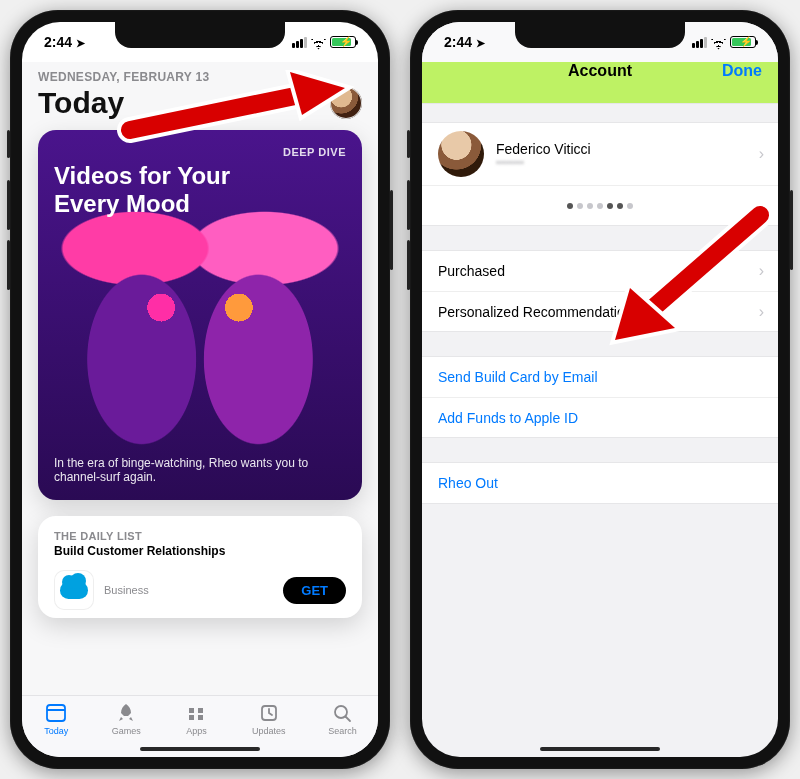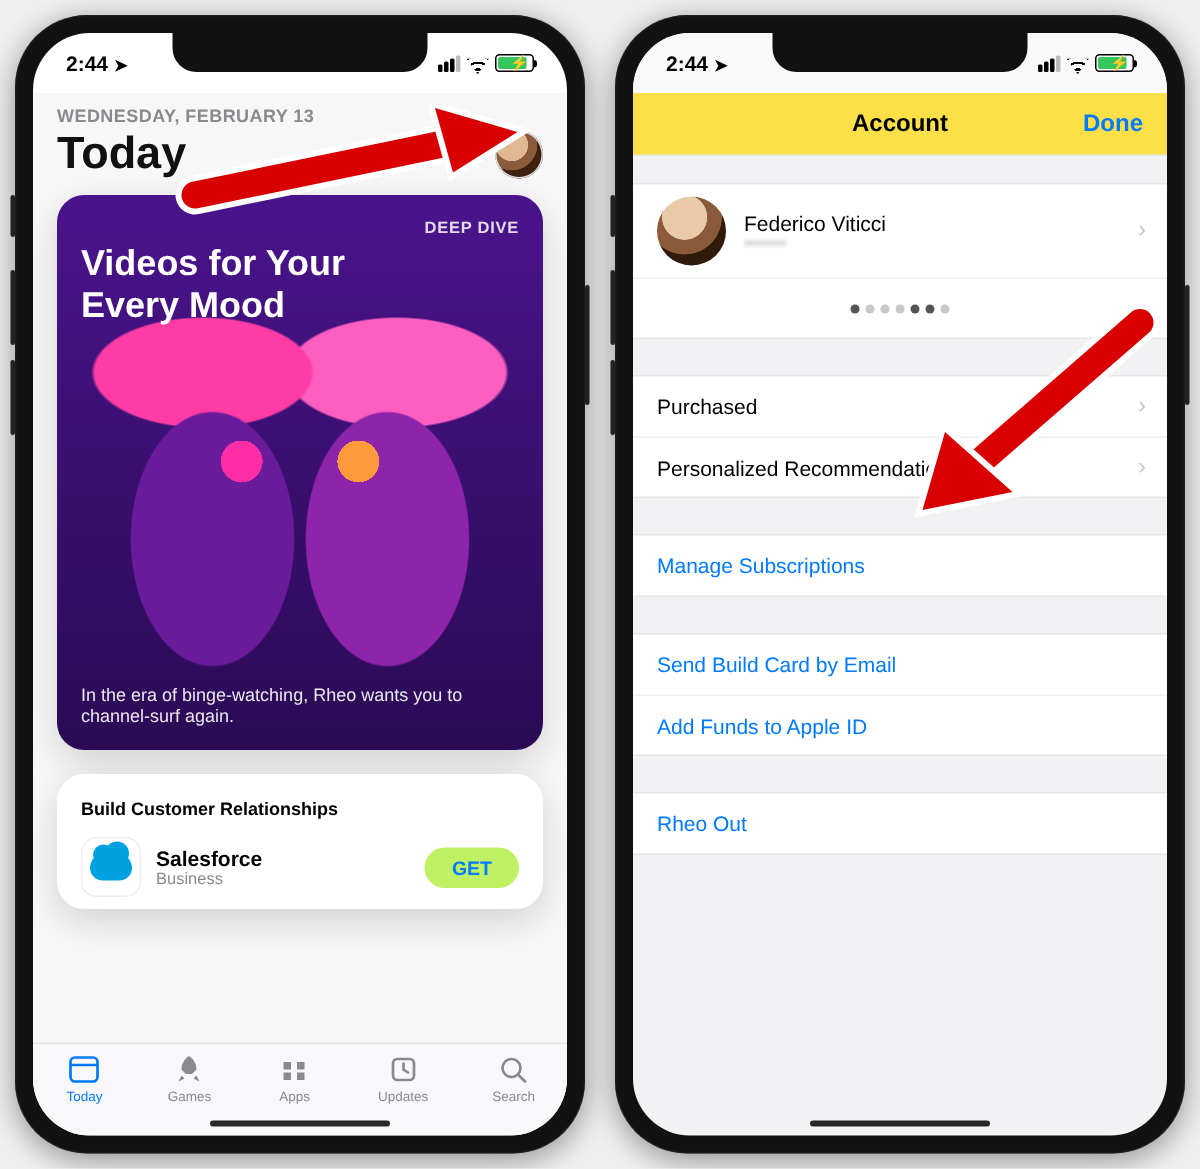--- a/index.html
+++ b/index.html
@@ -95,36 +95,36 @@
   .card-list .title{font-size:12px;font-weight:800;margin-top:2px;}
   .app-row{display:flex;align-items:center;gap:10px;margin-top:12px;}
   .app-icon{width:40px;height:40px;border-radius:10px;background:#fff;display:flex;align-items:center;justify-content:center;box-shadow:0 0 0 1px #eee inset;}
   .cloud{width:28px;height:18px;background:#00a1e0;border-radius:10px 10px 9px 9px;position:relative;}
   .cloud::before,.cloud::after{content:"";position:absolute;background:#00a1e0;border-radius:50%;}
   .cloud::before{width:14px;height:14px;left:2px;top:-6px;}
   .cloud::after{width:16px;height:16px;right:2px;top:-8px;}
   .app-meta{flex:1;}
   .app-name{font-size:14px;font-weight:600;}
   .app-sub{font-size:11px;color:#8a8a8e;}
-  .get-btn{background:#bef264;color:#007aff;font-weight:700;font-size:13px;padding:6px 18px;border-radius:14px;}
+  .get-btn{background:#000000;color:#007aff;font-weight:700;font-size:13px;padding:6px 18px;border-radius:14px;}
 
   .tabbar {
     flex:0 0 62px; height:62px; background:rgba(248,248,250,.97);
     border-top:1px solid #e3e3e6;
     display:flex; justify-content:space-around; align-items:flex-start;
     padding-top:6px;
   }
   .tab{display:flex;flex-direction:column;align-items:center;gap:2px;font-size:9px;color:#8a8a8e;}
   .tab.active{color:#007aff;}
   .tab-icon{width:26px;height:22px;display:flex;align-items:center;justify-content:center;}
   .home-indicator{position:absolute;bottom:6px;left:50%;transform:translateX(-50%);width:120px;height:4px;background:#111;border-radius:3px;opacity:.9;}
 
   
   .right .screen{background:#f2f2f4;}
-  .navbar{flex:0 0 42px;display:flex;align-items:center;justify-content:center;position:relative;background:#fde047;border-bottom:1px solid #e6e6e8;}
+  .navbar{flex:0 0 42px;display:flex;justify-content:center;position:relative;background:#bef264;border-bottom:1px solid #e6e6e8;}
   .nav-title{font-size:16px;font-weight:600;}
   .nav-done{position:absolute;right:16px;font-size:16px;font-weight:600;color:#007aff;}
   .settings-scroll{flex:1;overflow:hidden;}
   .group{margin-top:24px;background:#fff;border-top:1px solid #e6e6e8;border-bottom:1px solid #e6e6e8;}
   .group:first-of-type{margin-top:18px;}
   .row{min-height:40px;padding:10px 16px;display:flex;align-items:center;font-size:14px;position:relative;border-top:1px solid #eee;}
   .row:first-child{border-top:none;}
   .row.link{color:#007aff;}
   .row .chev{position:absolute;right:14px;color:#c7c7cc;font-size:16px;}
   .profile-row{gap:12px;padding:8px 16px;}
@@ -180,27 +180,27 @@
         <div class="card-hero">
           <div>
             <div class="card-eyebrow">DEEP DIVE</div>
             <div class="card-title">Videos for Your Every Mood</div>
           </div>
           <div class="card-caption">In the era of binge-watching, Rheo wants you to channel-surf again.</div>
         </div>
       </div>
 
       <div class="card card-list">
+        <div class="eyebrow">THE DAILY LIST</div>
         <div class="title">Build Customer Relationships</div>
         <div class="app-row">
           <div class="app-icon">
               <div class="cloud"></div>
             </div>
           <div class="app-meta">
-            <div class="app-name">Salesforce</div>
             <div class="app-sub">Business</div>
           </div>
           <div class="get-btn">GET</div>
         </div>
       </div>
     </div>
 
     <div class="tabbar">
       <div class="tab active">
         <div class="tab-icon">
@@ -304,25 +304,20 @@
         <div class="row">
           <span>Purchased</span>
           <span class="chev">›</span>
         </div>
         <div class="row">
           <span>Personalized Recommendations</span>
           <span class="chev">›</span>
         </div>
       </div>
 
-      <div class="group">
-        <div class="row link">
-          <span>Manage Subscriptions</span>
-        </div>
-      </div>
 
       <div class="group">
         <div class="row link">
           <span>Send Build Card by Email</span>
         </div>
         <div class="row link">
           <span>Add Funds to Apple ID</span>
         </div>
       </div>
 

